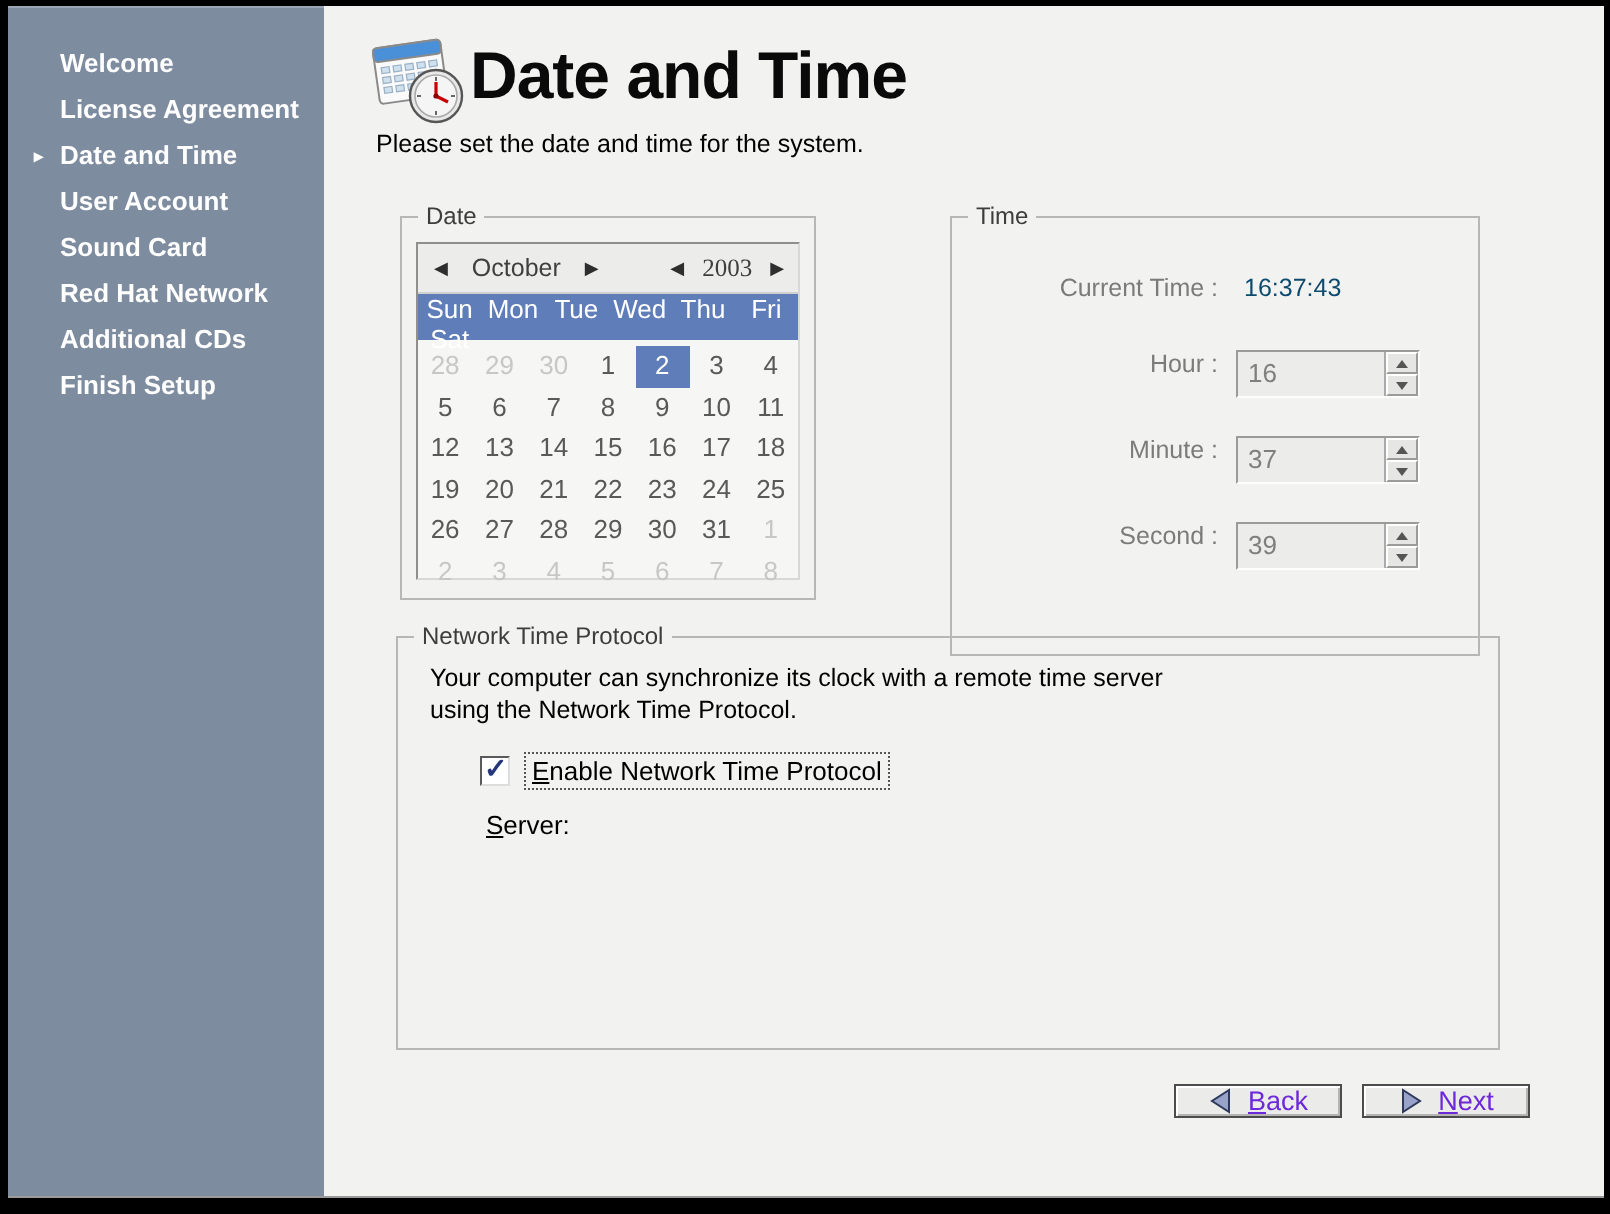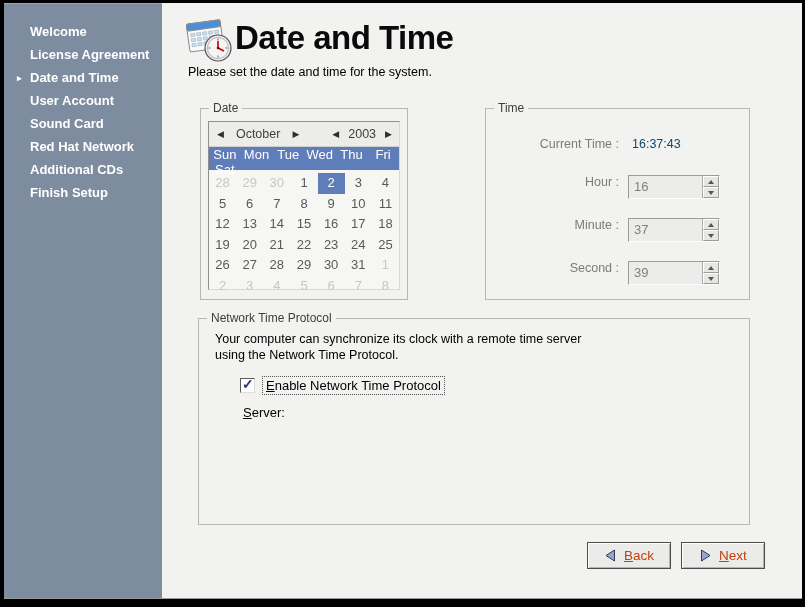--- a/index.html
+++ b/index.html
@@ -16,30 +16,30 @@
   
   .content { flex:1; position:relative; background:#f2f2f0; }
   .hdr-icon { position:absolute; left:20px; top:13px; width:52px; height:50px; }
   .page-title { position:absolute; left:73px; top:16px; font-size:33px; font-weight:bold; color:#0a0a0a; letter-spacing:-0.5px; }
   .subtitle { position:absolute; left:26px; top:62px; font-size:12.5px; color:#000; }
 
   
   .gbox { position:absolute; border:1px solid #b7b7b4; }
   .gbox > .legend { position:absolute; top:-8px; left:8px; background:#f2f2f0; padding:0 4px; font-size:12px; color:#3d3d3d; }
   .gbox-date { left:38px; top:105px; width:208px; height:192px; }
-  .gbox-time { left:323px; top:105px; width:265px; height:192px; }
+  .gbox-time { left:313px; top:105px; width:265px; height:220px; }
   .gbox-ntp  { left:36px;  top:315px; width:552px; height:207px; }
 
   
   .calendar { position:absolute; left:7px; right:7px; top:12px; bottom:9px; background:#f6f6f4; border:1px solid #8f8f8c; border-right-color:#d8d8d6; border-bottom-color:#d8d8d6; }
   .cal-head { height:25px; background:#ececea; display:flex; align-items:center; font-size:12.5px; color:#3f3f3f; border-bottom:1px solid #d0d0ce; }
   .cal-nav { font-size:9px; color:#2e2e2e; padding:0 4px; cursor:default; }
   .cal-month { margin:0 8px; }
   .cal-year-grp { margin-left:auto; display:flex; align-items:center; margin-right:3px; }
-  .cal-year { margin:8px 5px; }
+  .cal-year { margin:8px 5px;font-family:Liberation Serif, serif; }
   .cal-dayrow { display:grid; grid-template-columns:repeat(6,1fr); background:#5f7db8; color:#fff; height:23px; align-items:center; text-align:center; font-size:13px; }
   .cal-grid { display:grid; grid-template-columns:repeat(7,1fr); grid-auto-rows:20.5px; text-align:center; font-size:13px; color:#595959; padding-top:3px; }
   .cal-cell { line-height:20.5px; }
   .cal-cell.muted { color:#c7c7c4; }
   .cal-cell.selected { background:#5f7db8; color:#fff; }
 
   
   .time-row { position:absolute; left:8px; right:12px; display:flex; align-items:flex-start; }
   .time-label { width:134px; text-align:right; color:#7b7b7b; font-size:12.5px; padding-right:9px; flex-shrink:0; }
   .time-value { color:#0c4a6e; font-size:12.5px; padding-left:4px; }
@@ -59,21 +59,21 @@
   .checkbox .check { position:absolute; left:1px; top:-3px; color:#26367a; font-size:14px; font-weight:bold; }
   .cb-label { margin-left:7px; border:1px dotted #555; padding:1px 3px; font-size:13px; color:#000; }
   .server-row { position:absolute; left:44px; top:86px; display:flex; align-items:center; }
   .server-label { width:61px; font-size:13px; color:#000; flex-shrink:0; }
   .combo { display:flex; width:332px; height:24px; }
   .combo-text { flex:1; background:#fff; border:1px solid #1c1c1c; border-right:none; font-size:13px; color:#000; line-height:22px; padding-left:5px; }
   .combo-btn { width:24px; background:#e9e9e7; border:1px solid #1c1c1c; display:flex; align-items:center; justify-content:center; box-shadow:inset 1px 1px 0 #fff, inset -1px -1px 0 #b6b6b4; }
   .combo-btn::after { content:""; border-left:4px solid transparent; border-right:4px solid transparent; border-top:5px solid #2a2a2a; }
 
   
-  .btn { position:absolute; top:539px; width:84px; height:27px; background:#ebebe9; border:1px solid #4c4c4c; box-shadow:inset 1px 1px 0 #fff, inset -1px -1px 0 #b4b4b2; display:flex; align-items:center; justify-content:center; gap:7px; font-size:13.5px; color:#c2410c; cursor:default; }
+  .btn { position:absolute; top:539px; width:84px; height:17px; background:#ebebe9; border:1px solid #4c4c4c; box-shadow:inset 1px 1px 0 #fff, inset -1px -1px 0 #b4b4b2; display:flex; align-items:center; justify-content:center; gap:7px; font-size:13.5px; color:#6d28d9; cursor:default; }
   .btn-back { left:425px; }
   .btn-next { left:519px; }
   u { text-decoration:underline; }
 </style>
 </head>
 <body>
 
 <div class="app">
 
   <div class="sidebar" id="sidebar">

